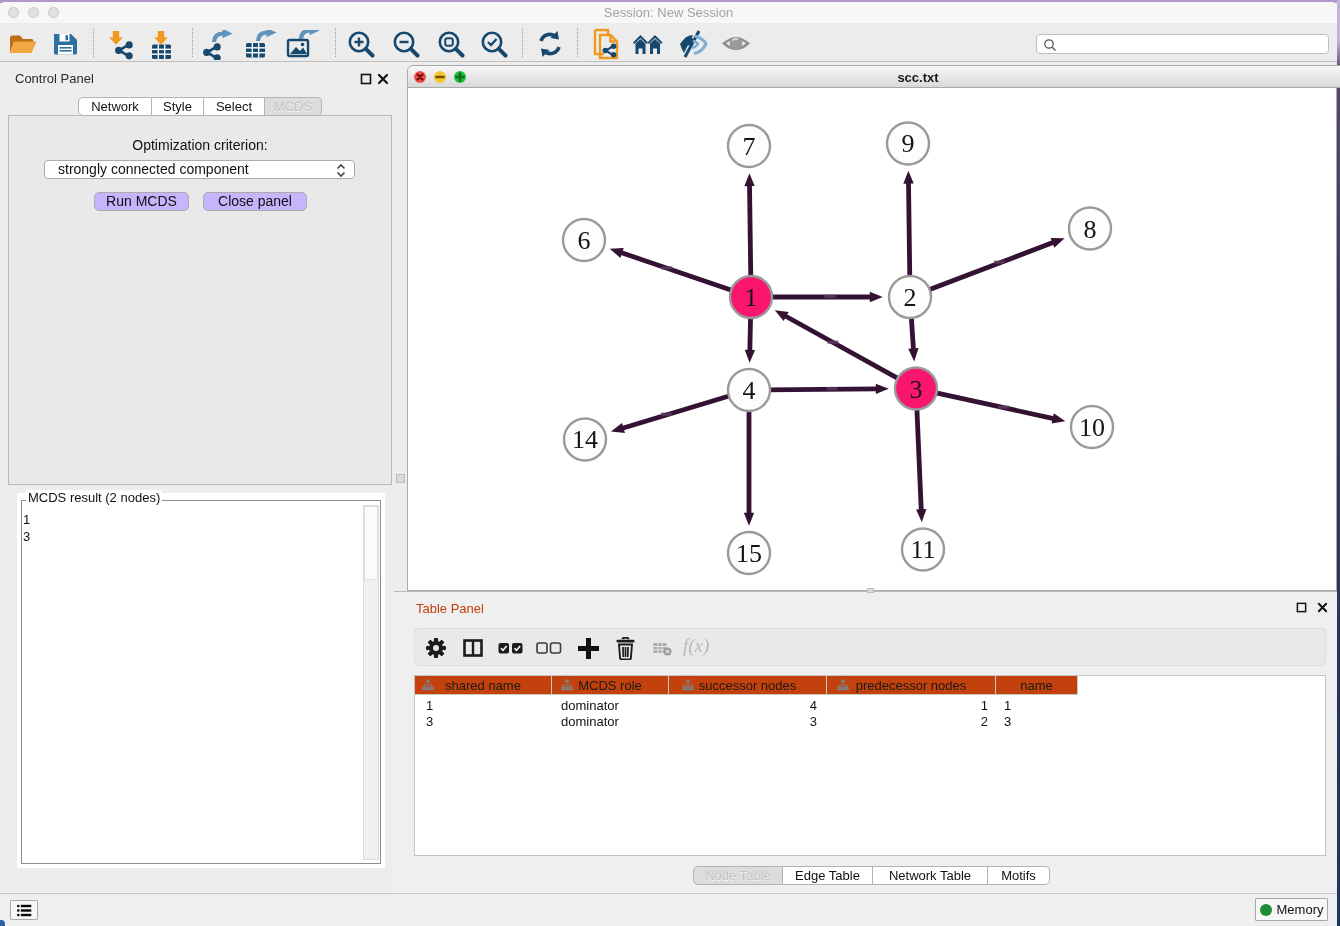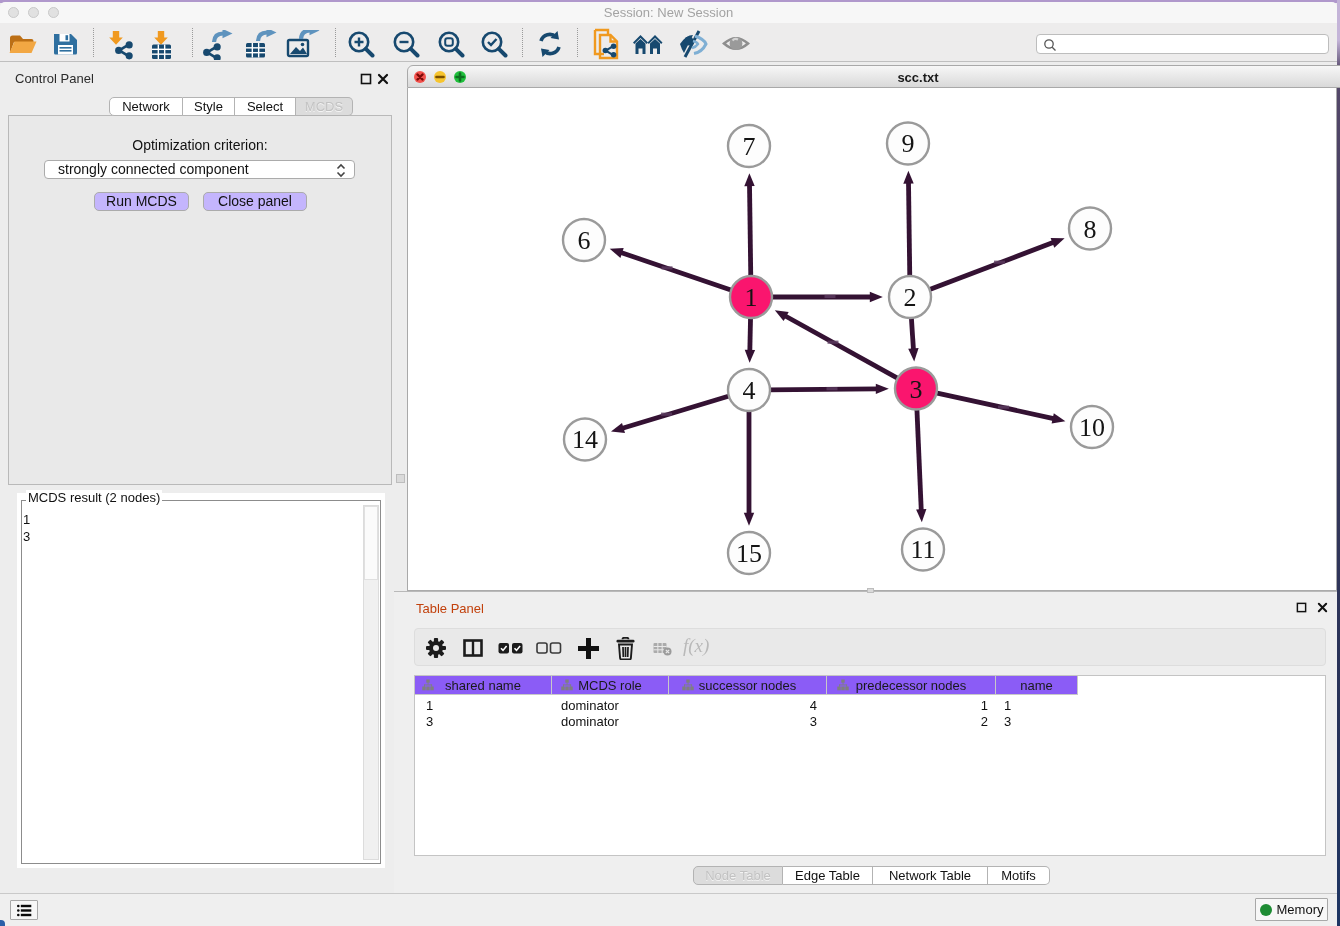--- a/index.html
+++ b/index.html
@@ -13,21 +13,21 @@
 
 #titlebar { left:0; top:2px; width:1337px; height:22px; background:#F7F7F7; border-bottom:1px solid #CCCCCC; border-radius:5px 5px 0 0; }
 .tl { width:11px; height:11px; border-radius:50%; background:#E1E1E1; border:1px solid #C9C9C9; top:5px; }
 #title-text { width:100%; top:3px; text-align:center; font-size:13px; color:#A3A3A3; }
 
 #toolbar { left:0; top:23px; width:1337px; height:39px; background:#EDECEC; border-bottom:1px solid #BFBFBF; }
 .sep { top:5px; width:1px; height:29px; border-left:1px dotted #9A9A9A; }
 #searchbox { left:1036px; top:11px; width:293px; height:20px; background:#fff; border:1px solid #BDBDBD; border-radius:4px; }
 
 #cp-title { left:15px; top:71px; font-size:13px; color:#2b2b2b; }
-#cp-tabs { left:78px; top:97px; height:19px;margin-left:31px; }
+#cp-tabs { left:78px; top:97px; height:19px; }
 .tab { float:left; height:19px; border:1px solid #B3B3B3; border-left:none; background:#fff; font-size:13px; color:#111; text-align:center; line-height:18px; padding:0 13px; }
 .tab.first { border-left:1px solid #B3B3B3; border-radius:5px 0 0 5px; }
 .tab.last { border-radius:0 5px 5px 0; }
 .tab.sel { background:#DCDCDC; color:#C2C2C2; text-shadow:0 1px 0 #f4f4f4; }
 #cp-pane { left:8px; top:115px; width:384px; height:370px; background:#E9E9E9; border:1px solid #B9B9B9; }
 #opt-label { left:0; top:137px; width:400px; text-align:center; font-size:14px; color:#111; }
 #combo { left:44px; top:160px; width:311px; height:19px; background:#fff; border:1px solid #ABABAB; border-radius:4px; font-size:14px; color:#111; line-height:17px; padding-left:13px; }
 .btn { background:#c4b5fd; border:1px solid #ABABAB; border-radius:5px; font-size:14px; color:#111; text-align:center; top:192px; height:19px; line-height:17px; }
 
 #result-box { left:17px; top:493px; width:368px; height:375px; background:#fff; }
@@ -41,21 +41,21 @@
 #hsplit-grip { z-index:30; left:867px; top:588px; width:7px; height:5px; background:#DADADA; border:1px solid #BDBDBD; }
 
 #netwin-title { left:407px; top:65px; width:1022px; height:23px; background:linear-gradient(#F7F7F7,#D9D9D9); border:1px solid #A9A9A9; border-radius:6px 6px 0 0; }
 #netwin-title .txt { width:100%; top:4px; text-align:center; font-size:13px; font-weight:bold; color:#1a1a1a; }
 #canvas { left:407px; top:88px; width:930px; height:503px; background:#fff; border-left:1px solid #A9A9A9; border-right:1px solid #A9A9A9; border-bottom:1px solid #ABABAB; }
 
 #tp { left:394px; top:591px; width:943px; height:302px; background:#EFEFEF; border-top:1px solid #B9B9B9; }
 #tp-title { left:22px; top:9px; font-size:13px; color:#c2410c; }
 #tp-toolbar { left:20px; top:36px; width:912px; height:38px; background:#E9E9E9; border:1px solid #DDDDDD; border-radius:4px; }
 #tbl { left:20px; top:83px; width:912px; height:181px; background:#fff; border:1px solid #C4C4C4; }
-#tbl-hdr { left:0; top:0; width:910px; height:19px; background:#8b5cf6; border-bottom:1px solid #C8C8C8; }
+#tbl-hdr { left:0; top:0; width:910px; height:19px; background:#c2410c; border-bottom:1px solid #C8C8C8; }
 .hcell { top:0; height:19px; border-right:1px solid #C8C8C8; font-size:13px; color:#1a1a1a; text-align:center; line-height:19px; }
 .rcell { font-size:13px; color:#111; }
 
 #bt-tabs { left:299px; top:274px; height:20px; }
 
 #statusbar { left:0; top:893px; width:1337px; height:33px; background:#EFEFEF; border-top:1px solid #C9C9C9;padding-left:32px; }
 #membtn { left:1255px; top:4px; width:73px; height:23px; background:#F7F7F7; border:1px solid #A8A8A8; border-radius:1px; font-size:13px; color:#111; text-align:center; line-height:21px; }
 #listbtn { left:10px; top:6px; width:28px; height:20px; background:#F7F7F7; border:1px solid #A8A8A8; border-radius:1px; }
 </style>
 </head>

